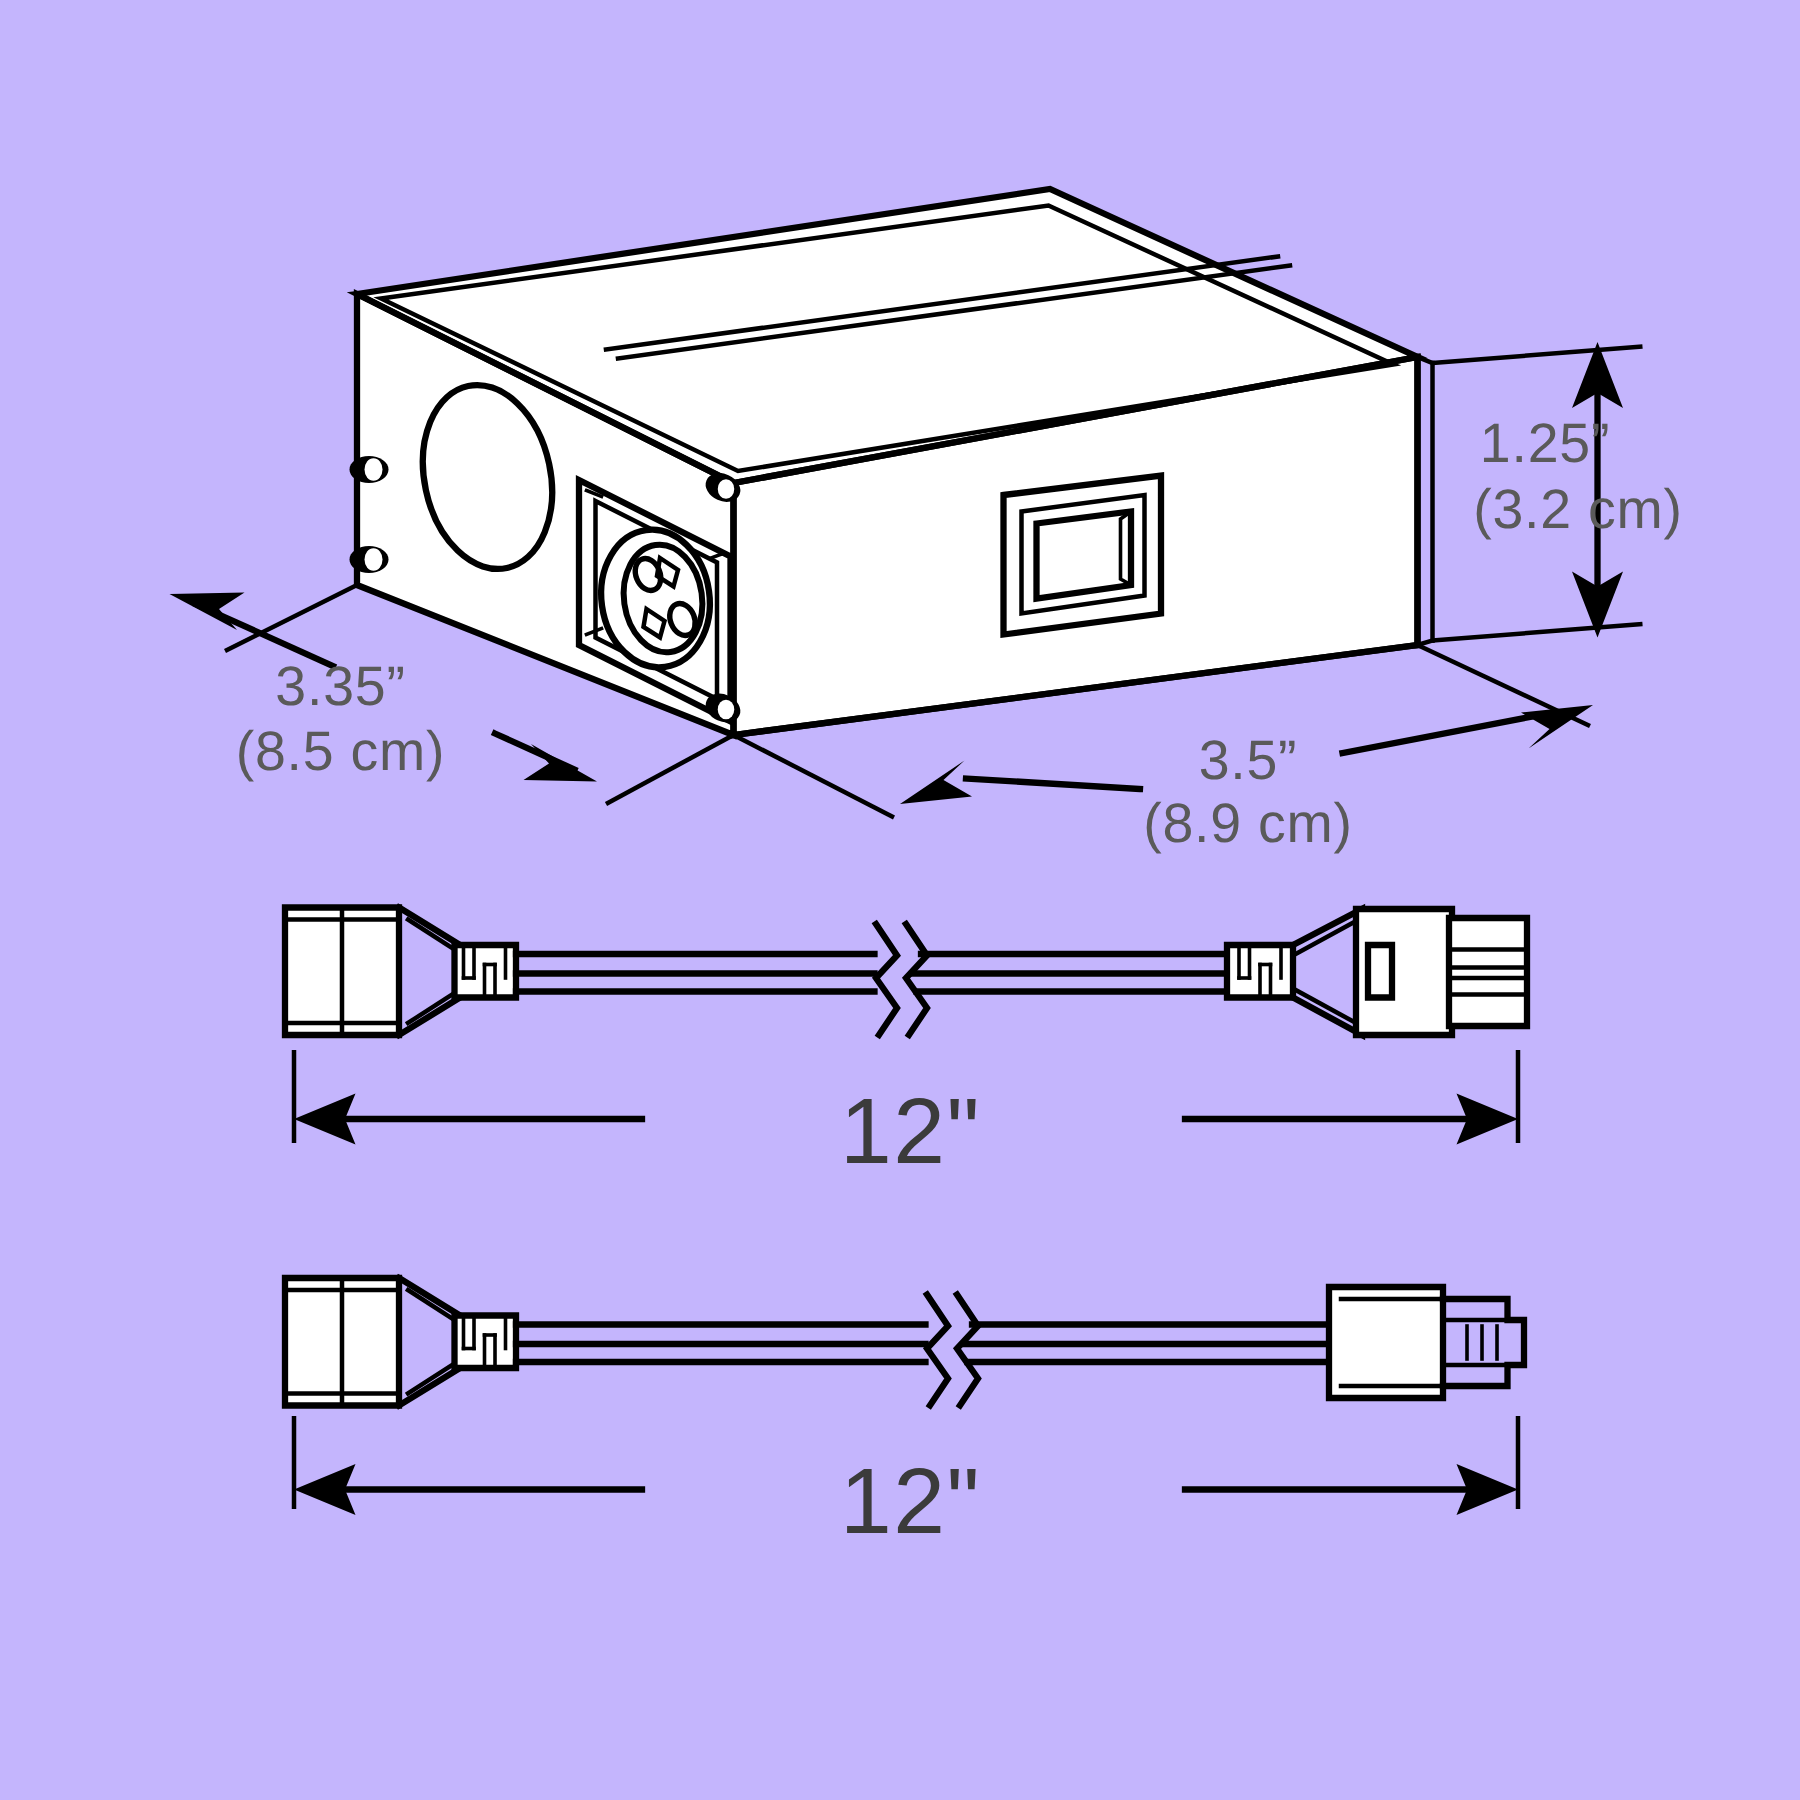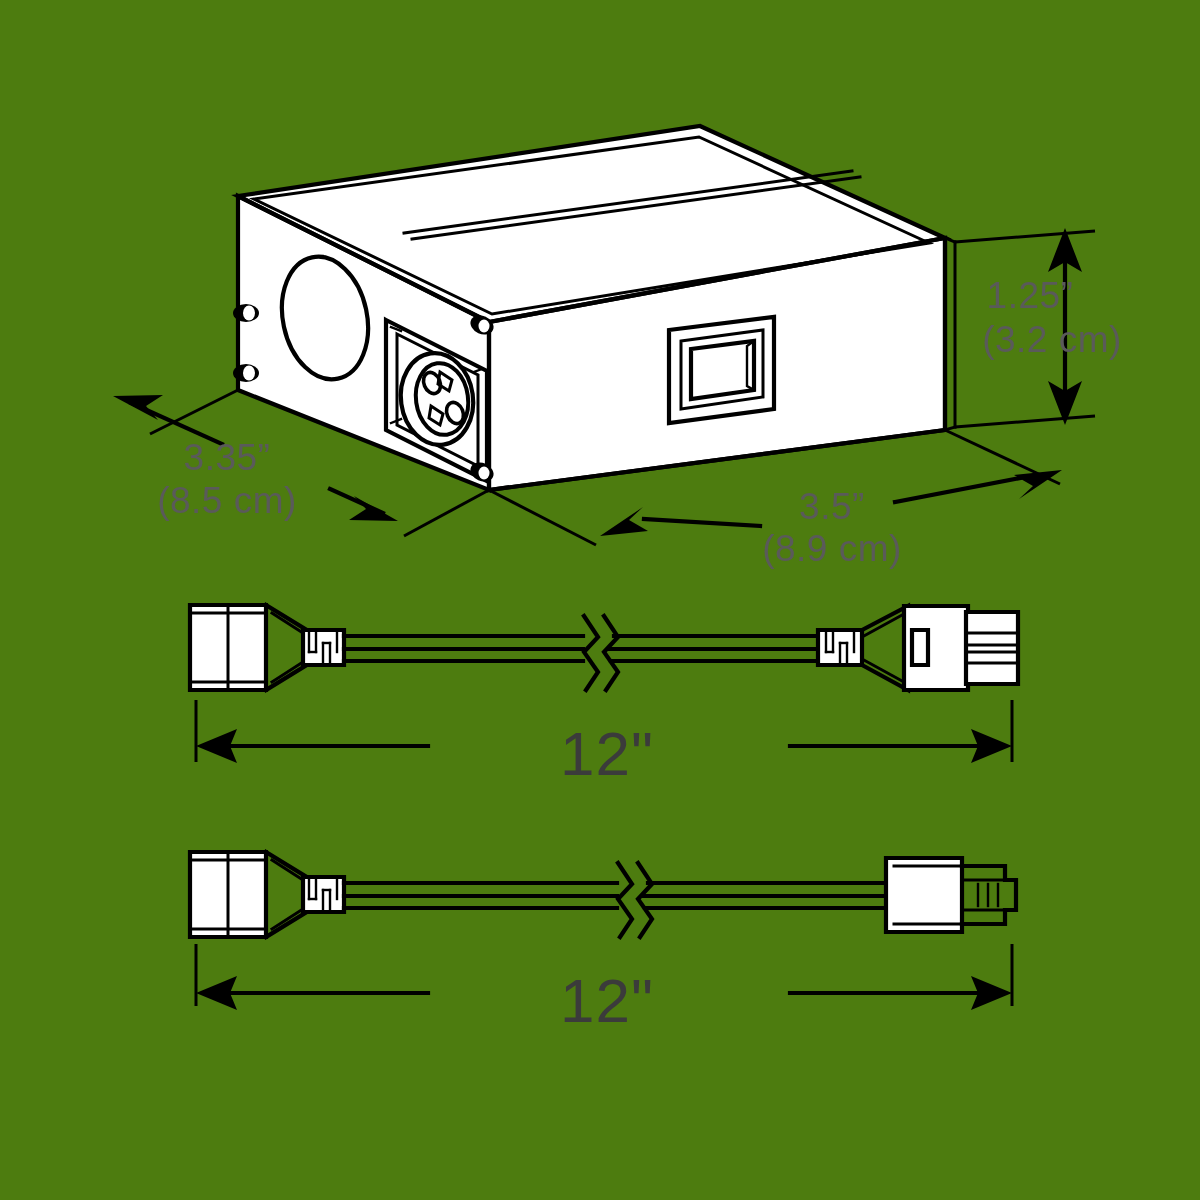--- a/index.html
+++ b/index.html
@@ -11,21 +11,21 @@
   body {
     width: 1200px;
     height: 1200px;
     font-family: "Liberation Sans", sans-serif;
     overflow: hidden;
   }
   #drawing-root {
     position: relative;
     width: 1200px;
     height: 1200px;
-    background: #4d7c0f;
+    background: #c4b5fd;
   }
   #drawing-svg {
     display: block;
     width: 1200px;
     height: 1200px;
   }
   .dim-text {
     font-family: "Liberation Sans", sans-serif;
     fill: #5a5a5a;
     font-size: 37px;

